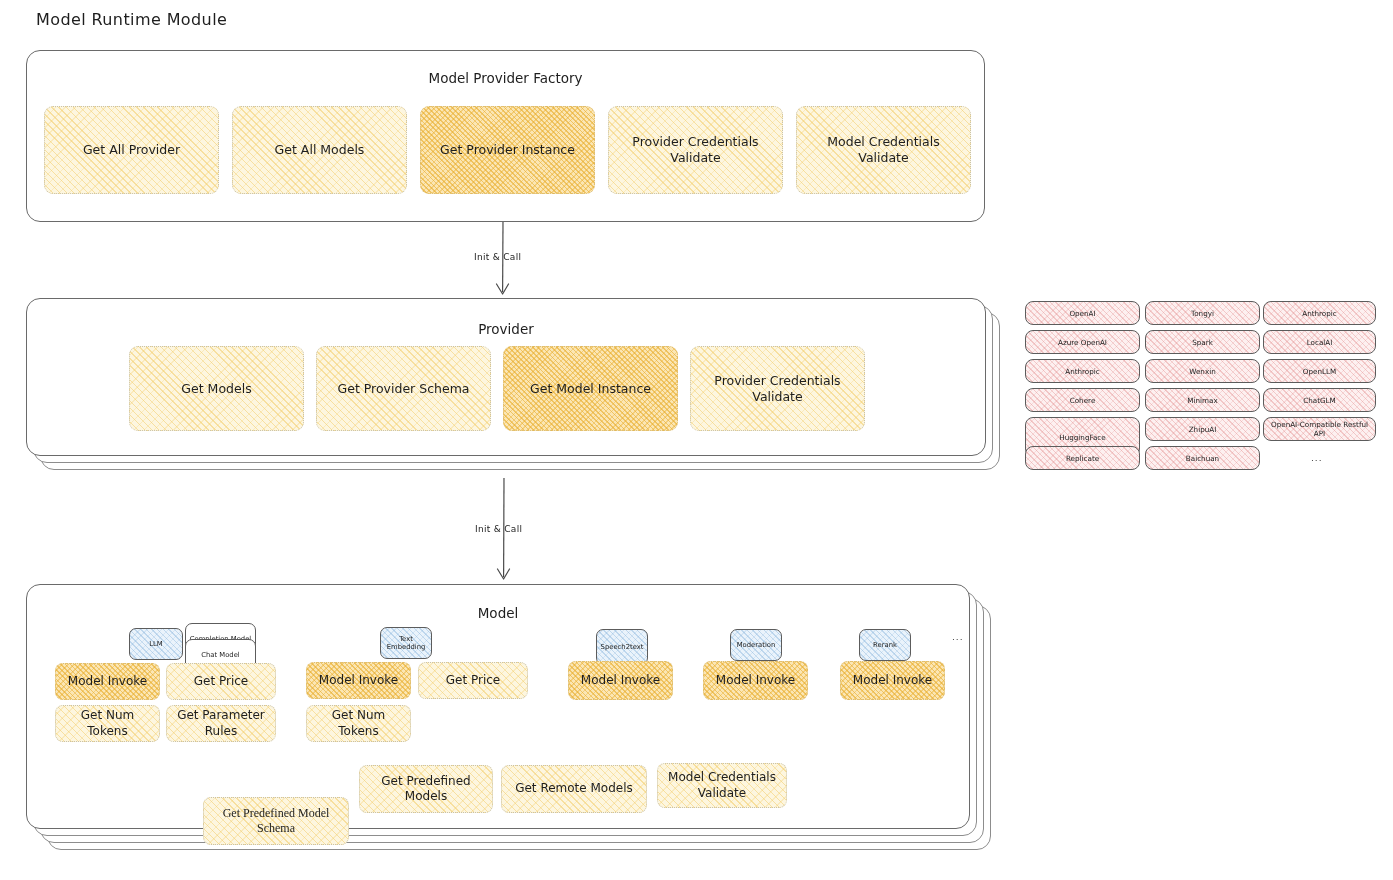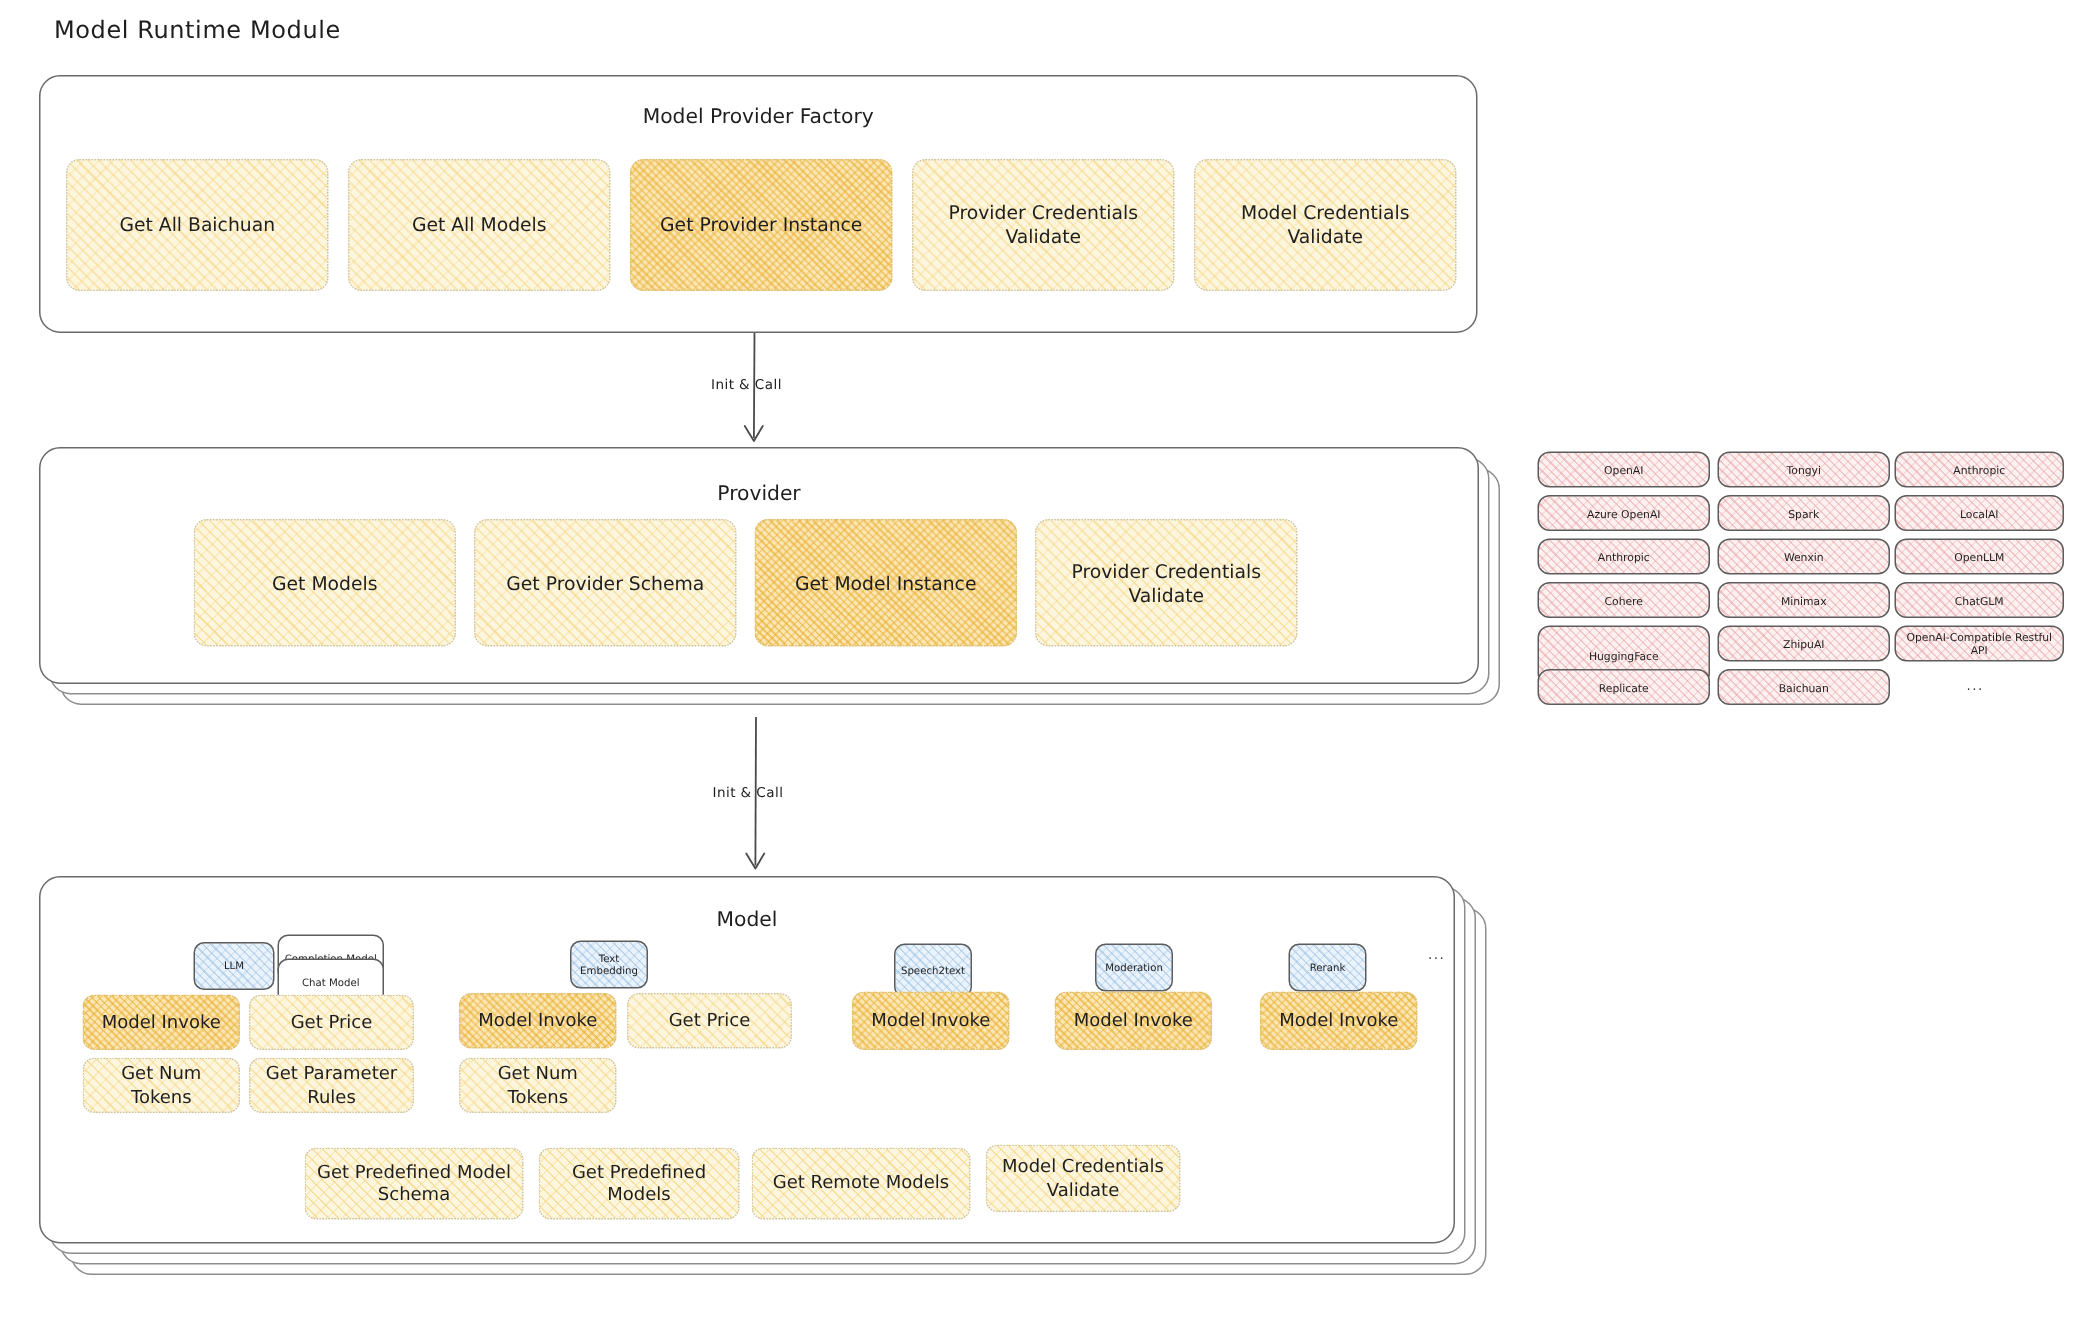--- a/index.html
+++ b/index.html
@@ -86,21 +86,21 @@
 </head>
 <body>
 
 <div class="canvas">
 
   <div id="page-title">Model Runtime Module</div>
 
   <div class="panel" style="left:26px;top:50px;width:959px;height:172px;"></div>
   <div class="panel-title" style="left:26px;top:70px;width:959px;">Model Provider Factory</div>
 
-  <div class="box" style="left:44px;top:106px;width:175px;height:88px;">Get All Baichuan</div>
+  <div class="box" style="left:44px;top:106px;width:175px;height:88px;">Get All Provider</div>
   <div class="box" style="left:232px;top:106px;width:175px;height:88px;">Get All Models</div>
   <div class="box hl" style="left:420px;top:106px;width:175px;height:88px;">Get Provider Instance</div>
   <div class="box" style="left:608px;top:106px;width:175px;height:88px;">Provider Credentials Validate</div>
   <div class="box" style="left:796px;top:106px;width:175px;height:88px;">Model Credentials Validate</div>
 
   <svg class="arrow" style="left:485px;top:222px;width:36px;height:76px;" viewBox="0 0 36 76">
     <path d="M18 0 L17.6 70" stroke="#4a4a4a" stroke-width="1.2" fill="none"></path>
     <path d="M11.5 62 L17.6 72 L23.5 62" stroke="#4a4a4a" stroke-width="1.2" fill="none" stroke-linecap="round" stroke-linejoin="round"></path>
   </svg>
   <div class="arrow-label" style="left:474px;top:252px;">Init &amp; Call</div>
@@ -168,18 +168,18 @@
   <div class="box hl sm" style="left:568px;top:661px;width:105px;height:39px;">Model Invoke</div>
 
   <div class="tag blue" style="left:730px;top:629px;width:52px;height:19px;">Moderation</div>
   <div class="box hl sm" style="left:703px;top:661px;width:105px;height:39px;">Model Invoke</div>
 
   <div class="tag blue" style="left:859px;top:629px;width:52px;height:19px;">Rerank</div>
   <div class="box hl sm" style="left:840px;top:661px;width:105px;height:39px;">Model Invoke</div>
 
   <div class="ellipsis" style="left:952px;top:632px;">...</div>
 
-  <div class="box sm" style="left:203px;top:765px;width:146px;height:48px;">Get Predefined Model Schema</div>
+  <div class="box sm" style="left:203px;top:797px;width:146px;height:48px;font-family:Liberation Serif, serif;">Get Predefined Model Schema</div>
   <div class="box sm" style="left:359px;top:765px;width:134px;height:48px;text-align:center;">Get Predefined Models</div>
   <div class="box sm" style="left:501px;top:765px;width:146px;height:48px;">Get Remote Models</div>
   <div class="box sm" style="left:657px;top:763px;width:130px;height:45px;">Model Credentials Validate</div>
 
 </div>
 
 </body></html>

